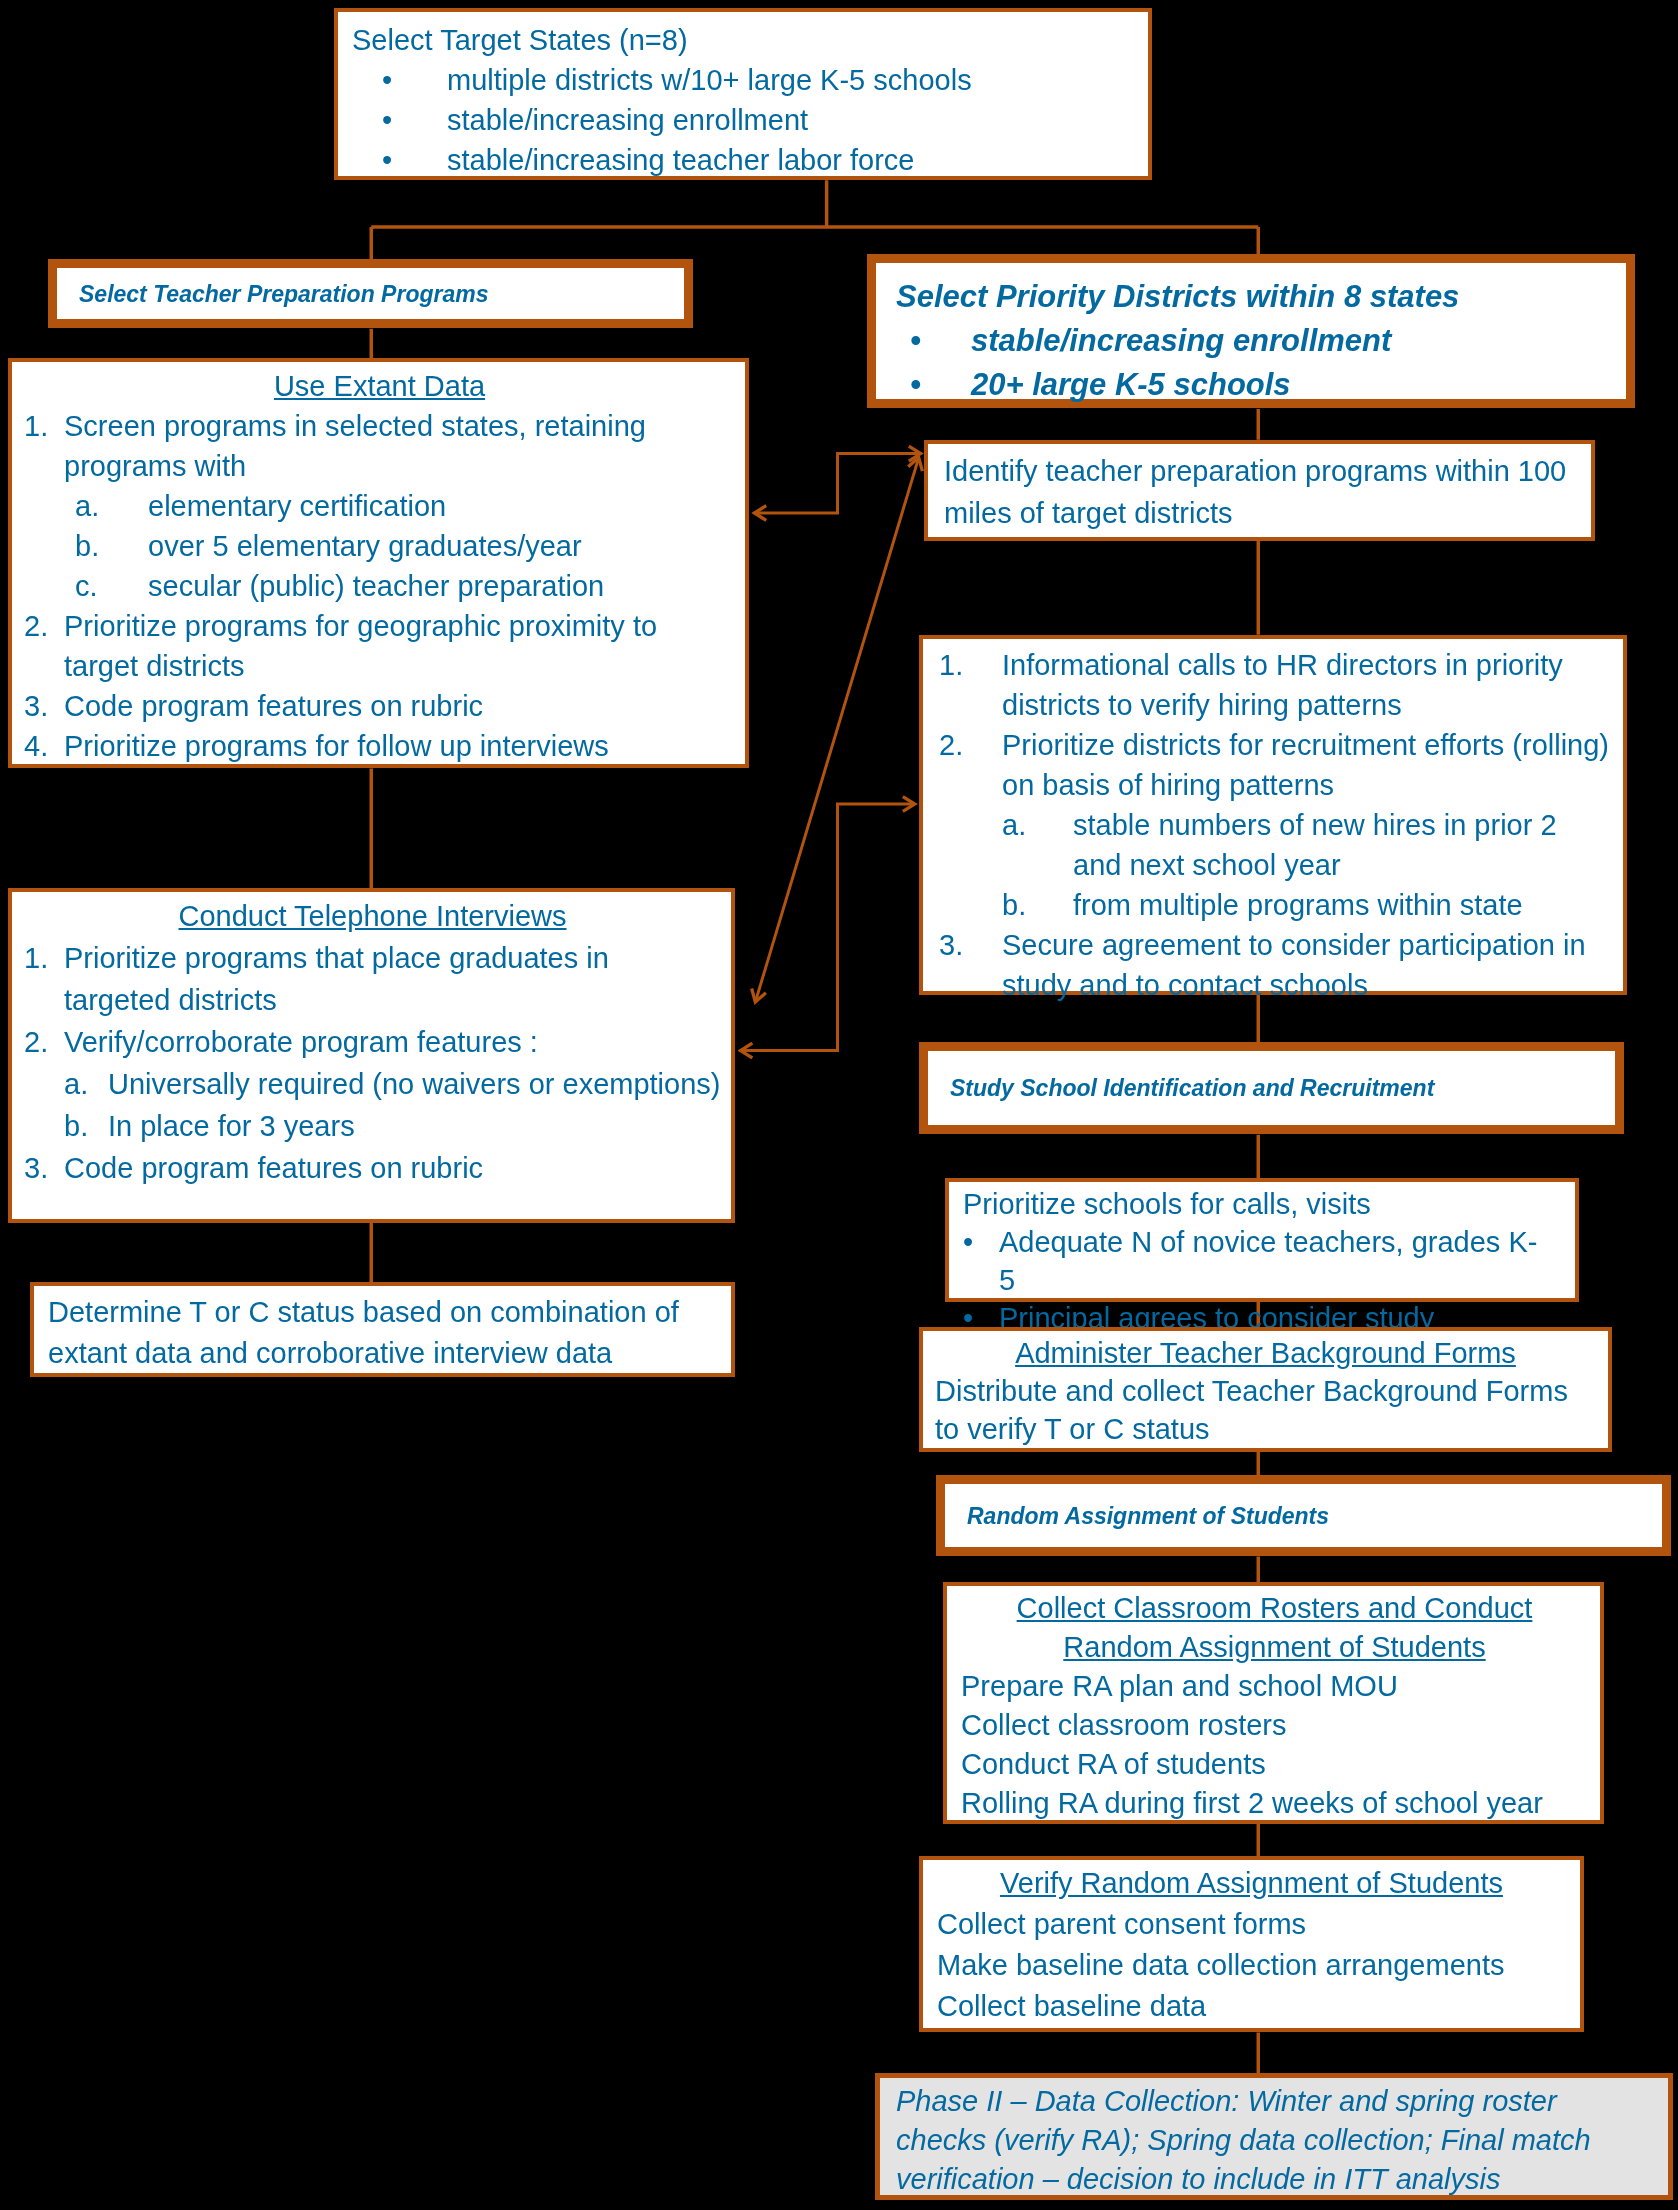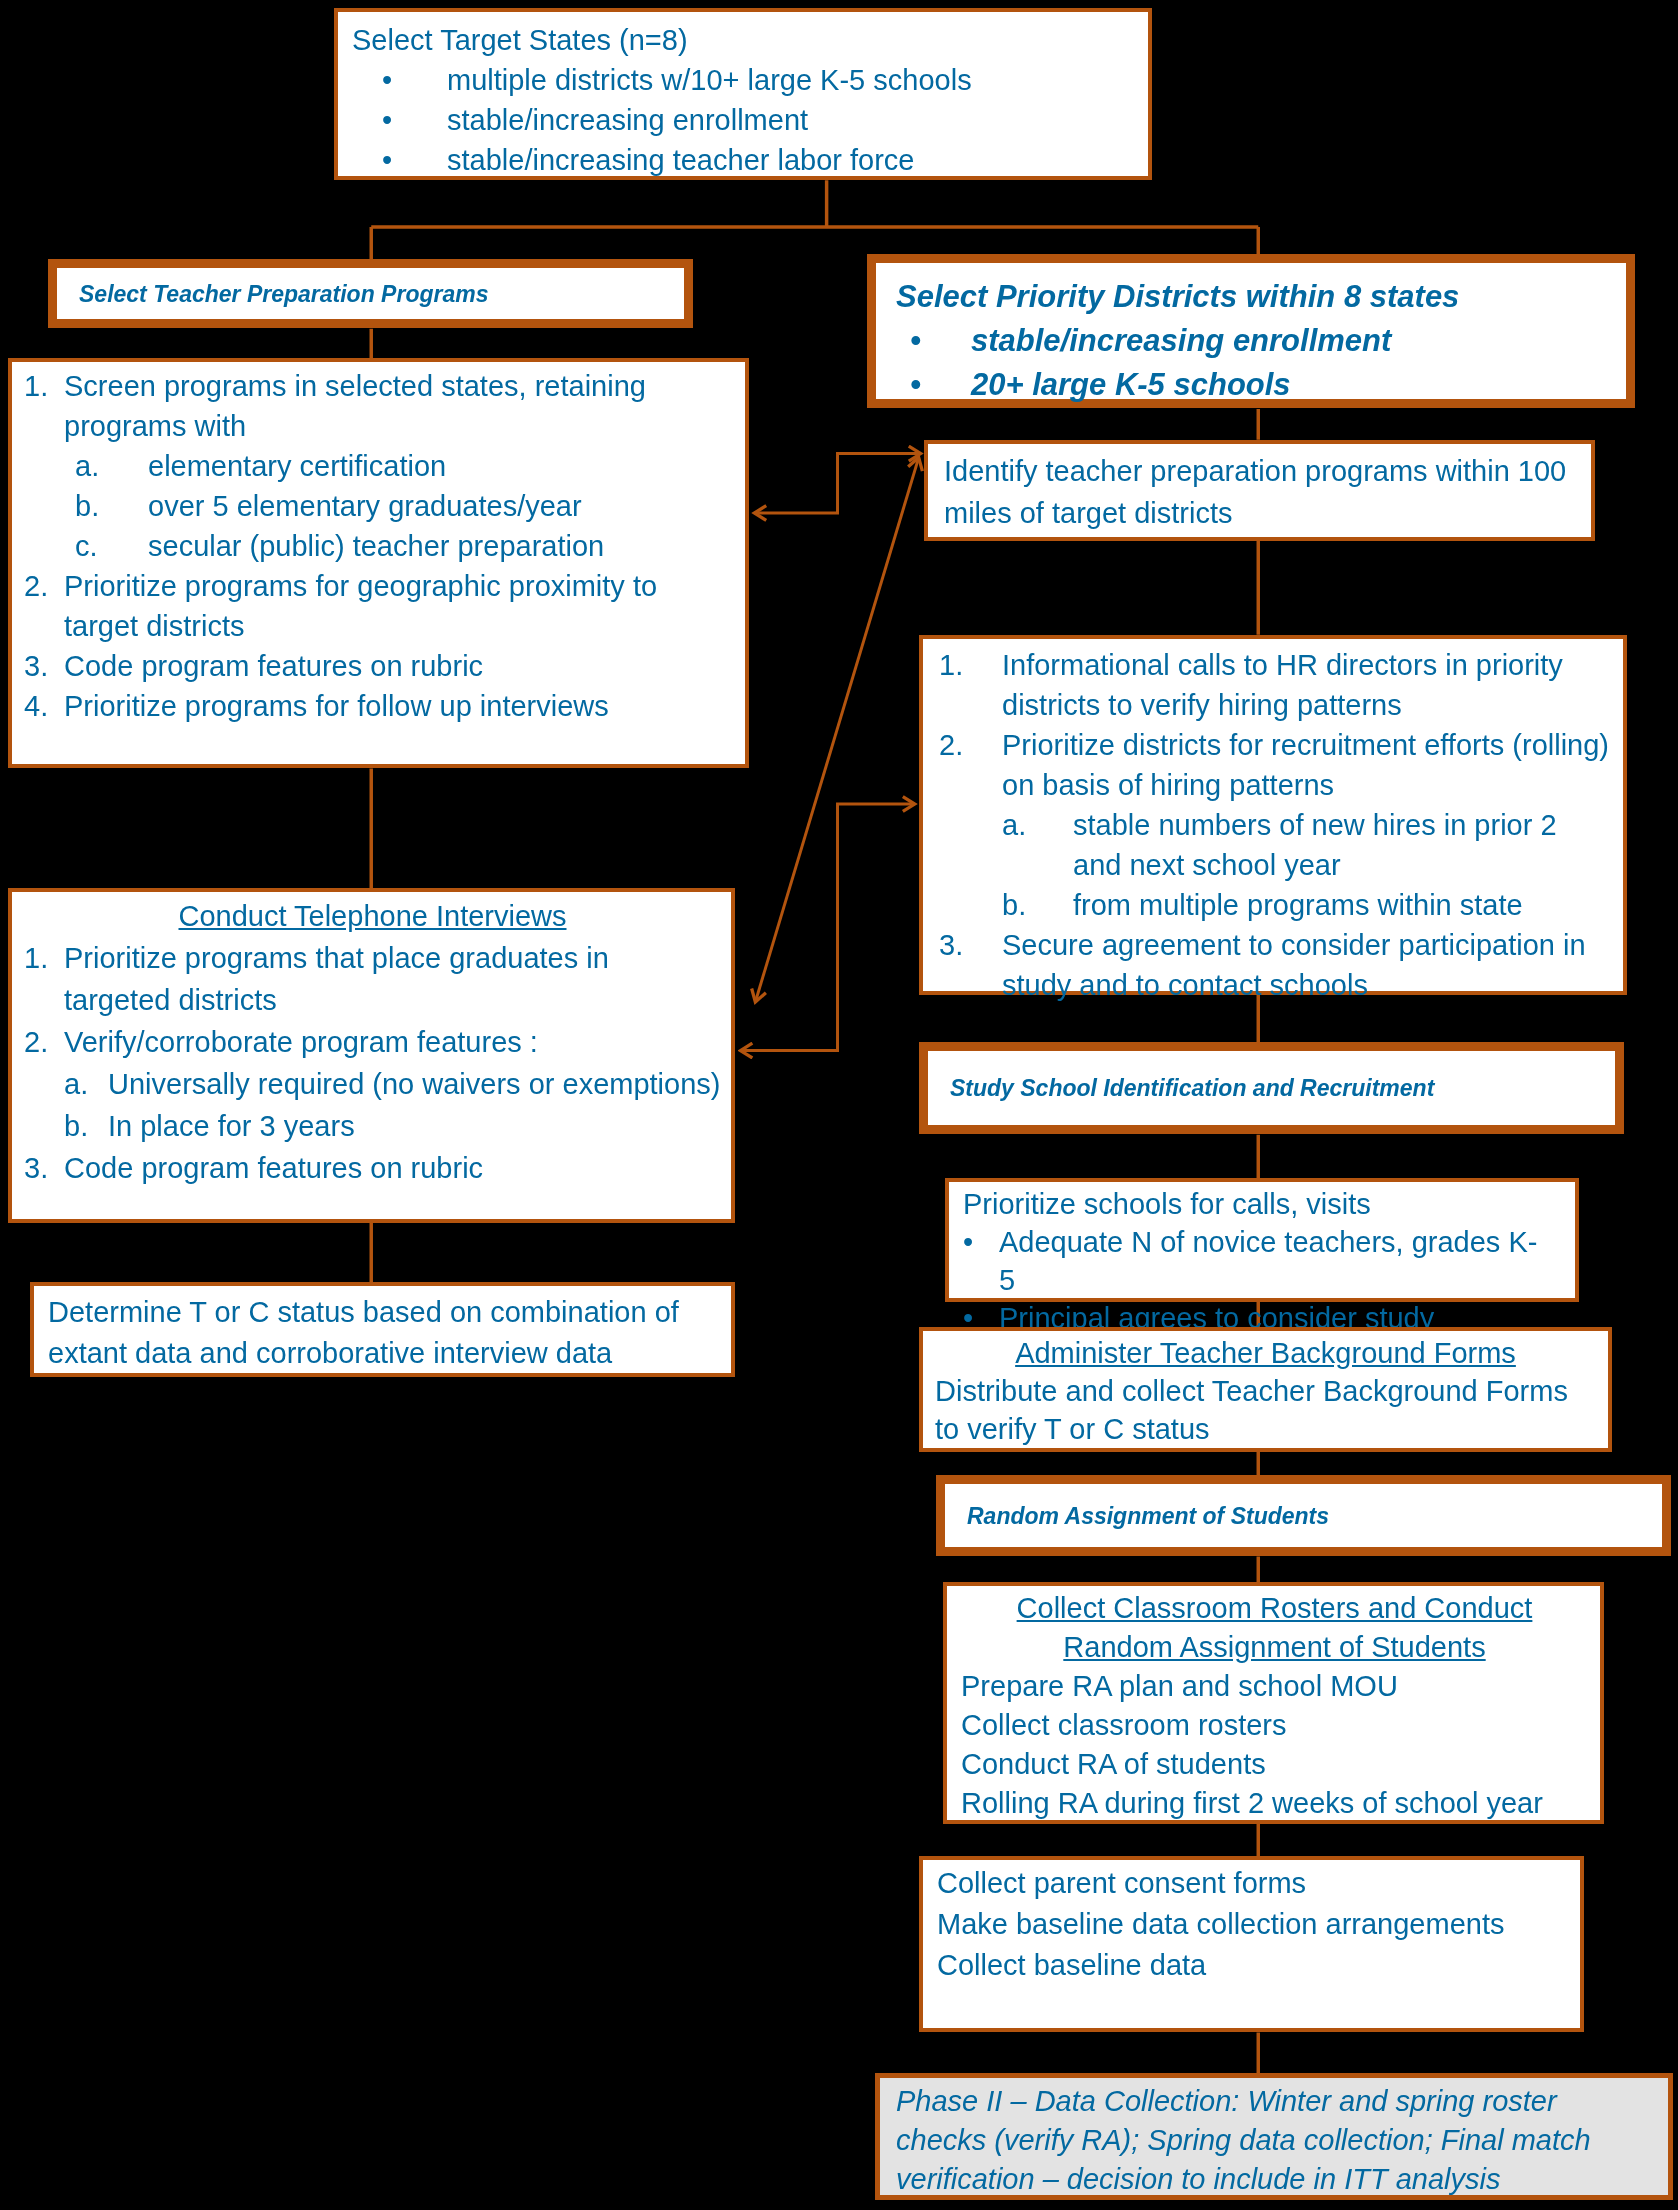--- a/index.html
+++ b/index.html
@@ -124,20 +124,21 @@
       <span class="m">•</span>
       <span class="t">stable/increasing teacher labor force</span>
     </div>
   </div>
 
   <div class="hdr" id="hdr-left">
     <span class="pad">Select Teacher Preparation Programs</span>
   </div>
 
   <div class="node" id="extant">
+    <div class="ttl u">Use Extant Data</div>
     <div class="row">
       <span class="m">1.</span>
       <span class="t">Screen  programs  in selected states, retaining programs with</span>
     </div>
     <div class="row sub">
       <span class="m">a.</span>
       <span class="t">elementary certification</span>
     </div>
     <div class="row sub">
       <span class="m">b.</span>
@@ -255,20 +256,21 @@
 
   <div class="node" id="collect">
     <div class="ttl u">Collect Classroom Rosters and Conduct Random Assignment of Students</div>
     <div>Prepare RA plan and school MOU</div>
     <div>Collect classroom rosters</div>
     <div>Conduct RA of students</div>
     <div>Rolling RA during first 2 weeks of school year</div>
   </div>
 
   <div class="node" id="verify">
+    <div class="ttl u">Verify Random Assignment of Students</div>
     <div>Collect parent consent forms</div>
     <div>Make baseline data collection arrangements</div>
     <div>Collect baseline data</div>
   </div>
 
   <div class="node phase" id="phase2">
     <span>Phase II – Data Collection: Winter and spring roster checks (verify RA); Spring data collection; Final match verification – decision to include in ITT analysis</span>
   </div>
 
 </div>

